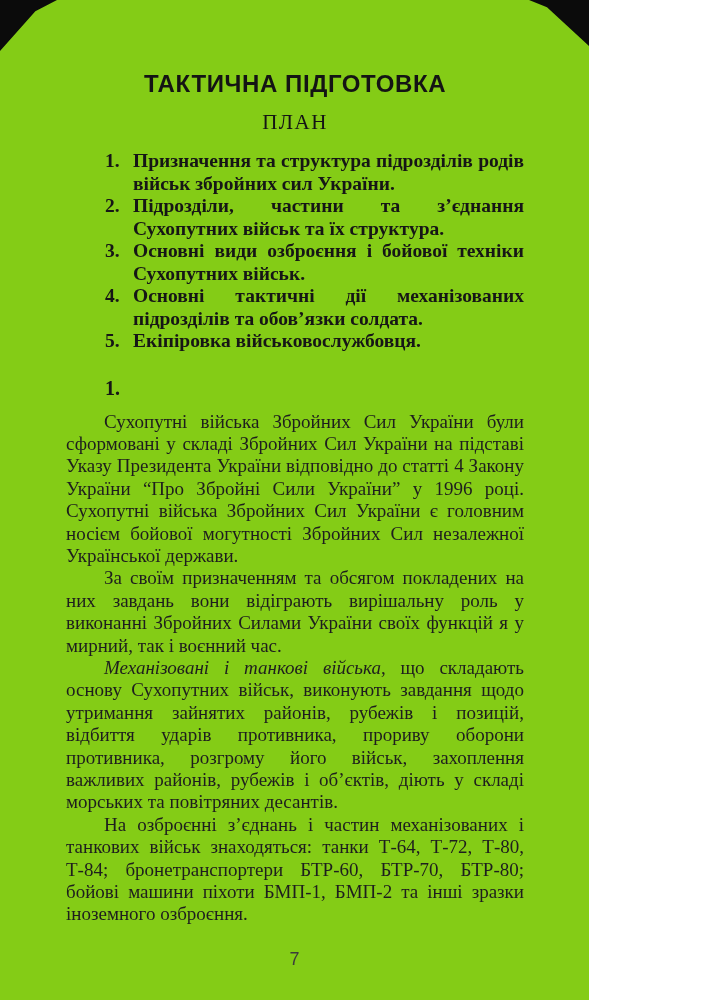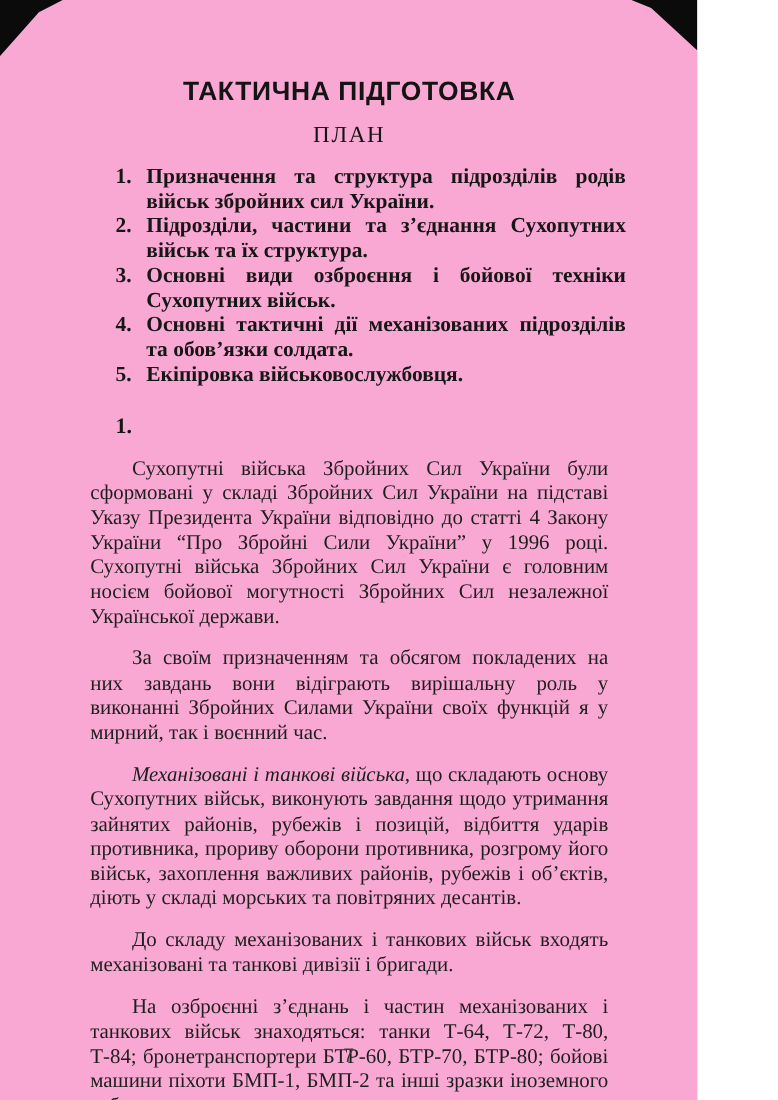--- a/index.html
+++ b/index.html
@@ -1,20 +1,20 @@
 <!DOCTYPE html>
 <html lang="uk"><head>
 <meta charset="utf-8">
 <style>
   html, body { margin: 0; padding: 0; background: #ffffff; }
   .page {
     position: relative;
-    width: 634px;
+    width: 589px;
     height: 1000px;
-    background: #f9a8d4;
+    background: #84cc16;
     overflow: hidden;
     font-family: "Liberation Serif", serif;
     color: #1e1e1e;
   }
   
   .corner { position: absolute; top: 0; background: #0b0b0b; }
   .corner-tl { left: 0; width: 57px; height: 51px; clip-path: polygon(0 0, 100% 0, 62% 22%, 0 100%); }
   .corner-tr { right: 0; width: 60px; height: 46px; clip-path: polygon(0 0, 100% 0, 100% 100%, 30% 16%); }
 
   .content { position: absolute; left: 66px; right: 65px; top: 0; }
@@ -68,21 +68,21 @@
     font-weight: 700;
     font-size: 20px;
     line-height: 24px;
     color: #161616;
   }
   .section-heading .num { flex: none; width: 28px; }
   .section-heading .txt { max-width: 465px; }
 
   .body-text { margin-top: 11px; }
   .body-text p {
-    margin: 16px;
+    margin: 0;
     text-align: justify;
     text-indent: 38px;
     font-size: 19px;
     line-height: 22.4px;
     color: #1e1e1e;
   }
   .lead { font-weight: 400; font-style: italic; }
 
   .page-number {
     position: absolute;
@@ -133,21 +133,20 @@
 
 
     <div class="section-heading">
       <span class="num">1.</span>
     </div>
 
     <div class="body-text">
       <p><span class="lead"></span><span>Сухопутні війська Збройних Сил України були сформовані у складі Збройних Сил України на підставі Указу Президента України відповідно до статті 4 Закону України “Про Збройні Сили України” у 1996 році. Сухопутні війська Збройних Сил України є головним носієм бойової могутності Збройних Сил незалежної Української держави.</span></p>
       <p><span class="lead"></span><span>За своїм призначенням та обсягом покладених на них завдань вони відіграють вирішальну роль у виконанні Збройних Силами України своїх функцій я у мирний, так і воєнний час.</span></p>
       <p><span class="lead">Механізовані і танкові війська</span><span>, що складають основу Сухопутних військ, виконують завдання щодо утримання зайнятих районів, рубежів і позицій, відбиття ударів противника, прориву оборони противника, розгрому його військ, захоплення важливих районів, рубежів і об’єктів, діють у складі морських та повітряних десантів.</span></p>
-      <p><span class="lead"></span><span>До складу механізованих і танкових військ входять механізовані та танкові дивізії і бригади.</span></p>
       <p><span class="lead"></span><span>На озброєнні з’єднань і частин механізованих і танкових військ знаходяться: танки Т-64, Т-72, Т-80, Т-84; бронетранспортери БТР-60, БТР-70, БТР-80; бойові машини піхоти БМП-1, БМП-2 та інші зразки іноземного озброєння.</span></p>
     </div>
 
   </div>
 
   <div class="page-number">7</div>
 
 </div>
 
 </body></html>

